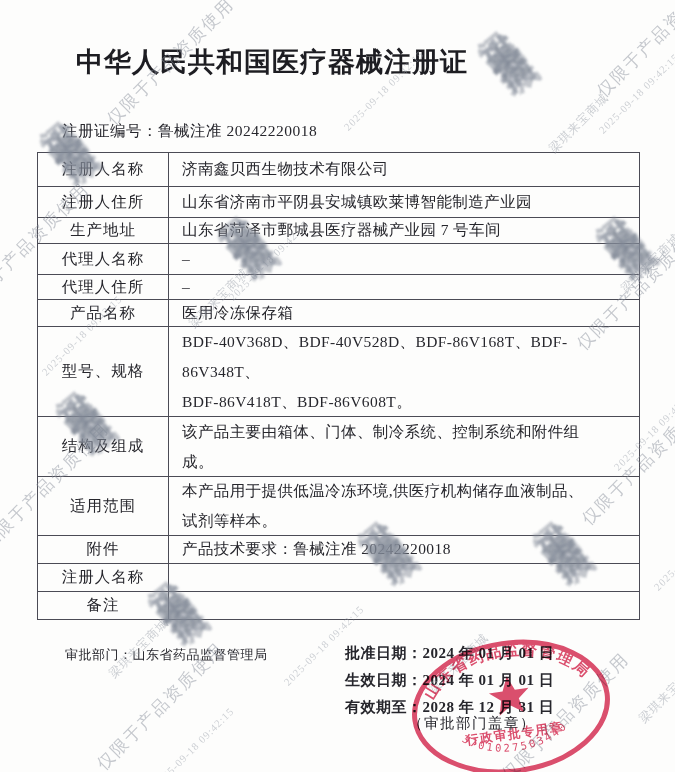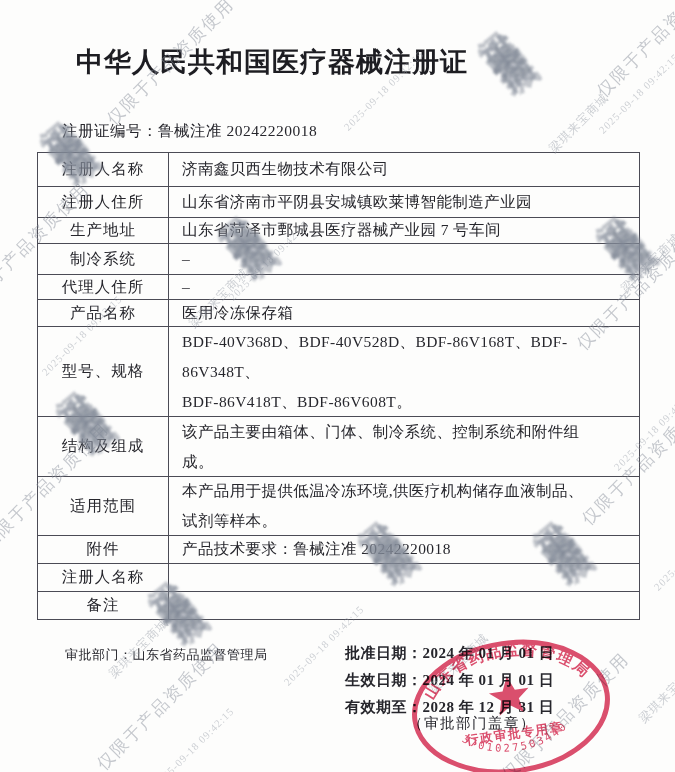--- a/index.html
+++ b/index.html
@@ -102,21 +102,21 @@
             <span>山东省济南市平阴县安城镇欧莱博智能制造产业园</span>
           </div>
       </div>
       <div class="trow" style="height:26px">
         <div class="tlabel">生产地址</div>
         <div class="tvalue">
             <span>山东省菏泽市鄄城县医疗器械产业园 7 号车间</span>
           </div>
       </div>
       <div class="trow" style="height:31px">
-        <div class="tlabel">制冷系统</div>
+        <div class="tlabel">代理人名称</div>
         <div class="tvalue">
             <span>–</span>
           </div>
       </div>
       <div class="trow" style="height:25px">
         <div class="tlabel">代理人住所</div>
         <div class="tvalue">
             <span>–</span>
           </div>
       </div>

